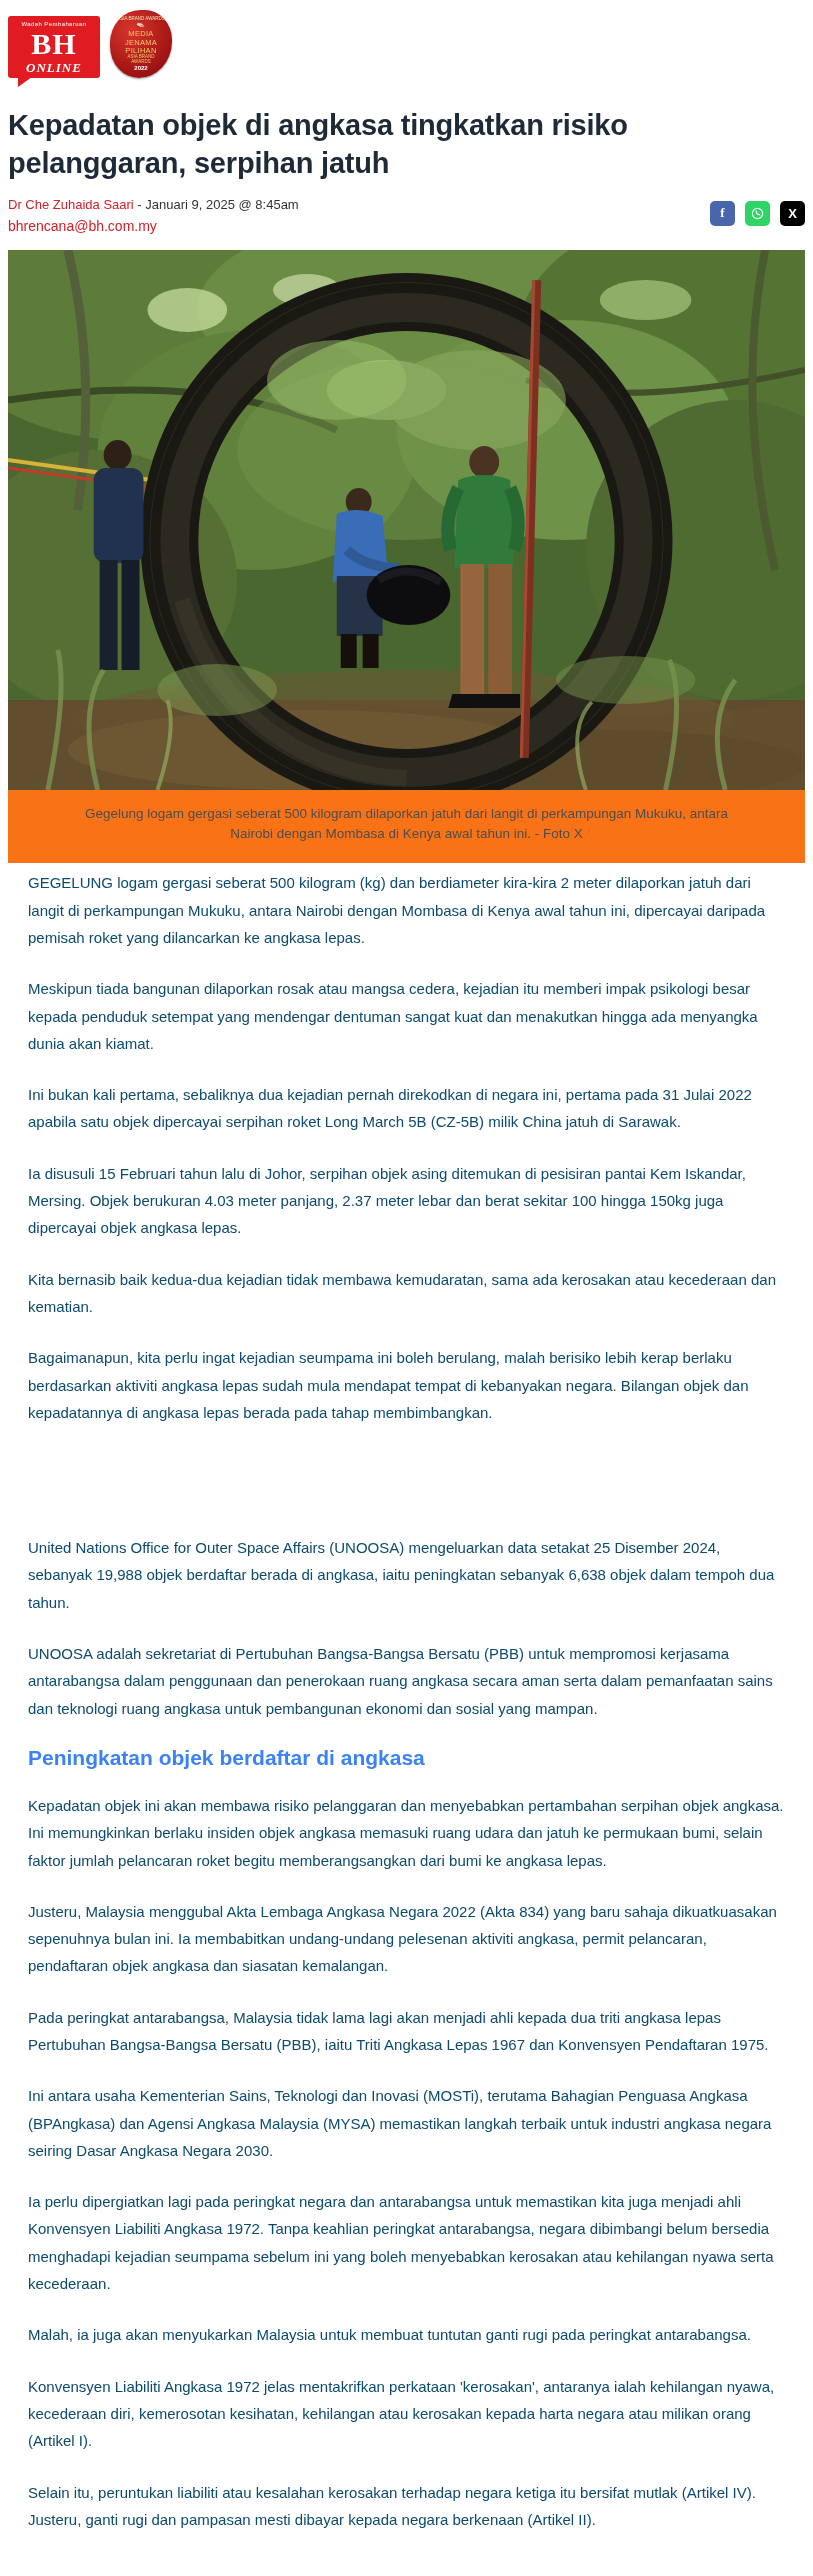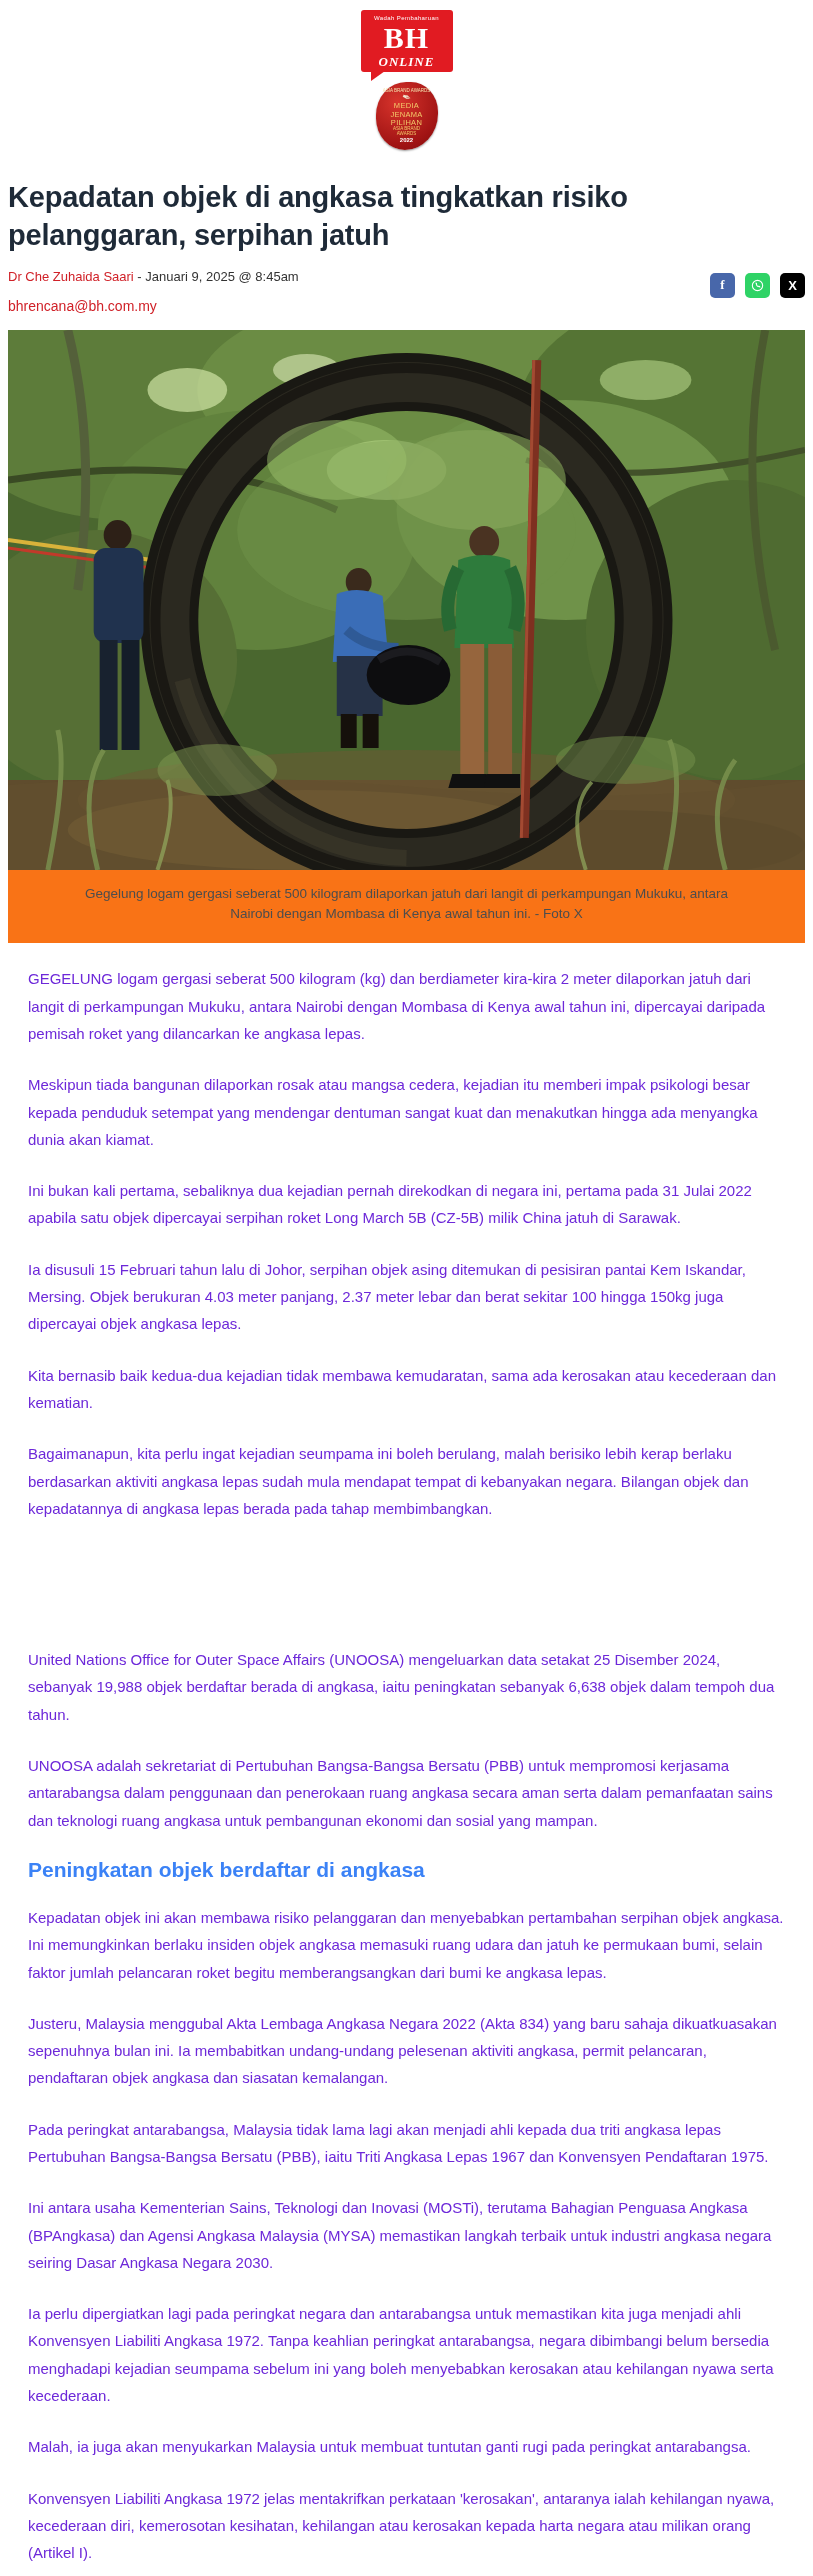--- a/index.html
+++ b/index.html
@@ -1,60 +1,60 @@
 <!DOCTYPE html>
 <html><head>
 <meta charset="utf-8">
 <style>
   html,body{margin:0;padding:0;background:#ffffff;}
   body{width:813px;font-family:"Liberation Sans","DejaVu Sans",sans-serif;color:#3d3d3d;}
   .page{padding:8px 8px 30px 8px;}
 
   
-  .site-header{display:flex;align-items:center;gap:10px;padding:2px 0 10px 0;flex-direction:column;}
+  .site-header{display:flex;align-items:flex-end;gap:10px;padding:2px 0 10px 0;}
   .bh-logo{position:relative;background:#e11b22;color:#fff;width:92px;height:62px;border-radius:3px;
            display:flex;flex-direction:column;align-items:center;justify-content:center;line-height:1;}
   .bh-logo .tagline{font-size:6px;letter-spacing:0.4px;margin-bottom:2px;}
   .bh-logo .bh{font-family:"Liberation Serif","DejaVu Serif",serif;font-weight:bold;font-size:30px;letter-spacing:1px;}
   .bh-logo .online{font-family:"Liberation Serif","DejaVu Serif",serif;font-style:italic;font-weight:bold;font-size:13px;margin-top:2px;letter-spacing:1px;}
   .bh-logo .tail{position:absolute;left:10px;bottom:-9px;width:0;height:0;
                  border-left:14px solid #e11b22;border-bottom:10px solid transparent;}
   .award-badge{width:62px;height:68px;border-radius:50% 45% 55% 48%;
                background:radial-gradient(circle at 35% 30%,#d8342c,#9f1313 70%,#7c0d0d);
                display:flex;flex-direction:column;align-items:center;justify-content:center;
                color:#f3c969;text-align:center;line-height:1.1;box-shadow:0 1px 2px rgba(0,0,0,.4);}
   .award-badge .arc{font-size:4.5px;color:#f7e3b0;}
   .award-badge .big{font-size:7.5px;font-weight:normal;letter-spacing:0.3px;}
   .award-badge .small{font-size:4.5px;}
   .award-badge .year{font-size:6px;font-weight:bold;color:#fff;}
   .award-badge .quill{font-size:11px;color:#efe6d0;transform:rotate(20deg);line-height:.8;}
 
   
   .article-title{font-size:29px;line-height:1.32;font-weight:bold;color:#1e2a38;margin:18px 0 14px 0;letter-spacing:-0.2px;}
   .byline-row{display:flex;justify-content:space-between;align-items:flex-start;margin-bottom:16px;}
-  .byline-left{display:flex;flex-direction:column;gap:14px;}
+  .byline-left{display:flex;flex-direction:column;gap:6px;}
   .byline{font-size:13px;color:#333;}
   .byline .author{color:#d02128;}
   .email-link{font-size:14px;color:#d02128;text-decoration:none;}
   .share-group{display:flex;gap:10px;padding-top:4px;}
   .share-btn{width:25px;height:25px;border-radius:5px;display:flex;align-items:center;justify-content:center;
              color:#fff;font-size:13px;font-weight:bold;cursor:pointer;border:none;}
   .share-facebook{background:#4867aa;font-family:"Liberation Serif","DejaVu Serif",serif;}
   .share-whatsapp{background:#2fd366;}
   .share-x{background:#000;}
 
   
   figure{margin:0;}
   .hero{width:797px;height:540px;display:block;background:#44632f;}
   figcaption{font-size:13.5px;color:#4d4d4d;text-align:center;line-height:1.55;
              padding:14px 56px 18px 56px;background:#f97316;}
 
   
   .article-body{padding:6px 20px 0 20px;}
-  .body-paragraph{font-size:15px;line-height:1.82;color:#6d28d9;margin:16px 0 24px 0;}
+  .body-paragraph{font-size:15px;line-height:1.82;color:#0c4a6e;margin:0 0 24px 0;}
   .subheading{font-size:21px;font-weight:bold;color:#3b82f6;margin:4px 0 22px 0;}
   .ad-gap{height:84px;}
 </style>
 </head>
 <body>
 
 <div class="page">
 
   <header class="site-header">
     <div class="bh-logo">

